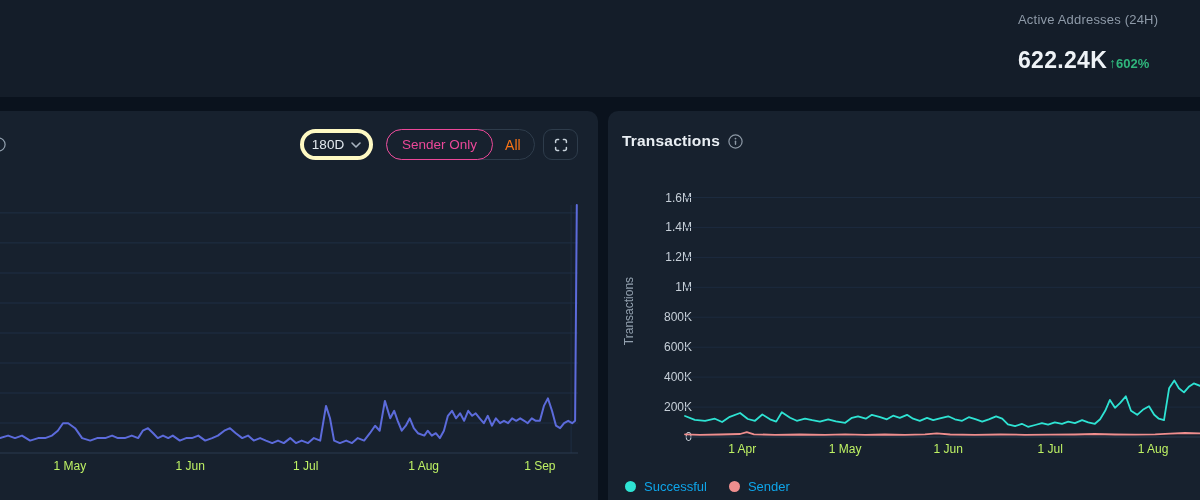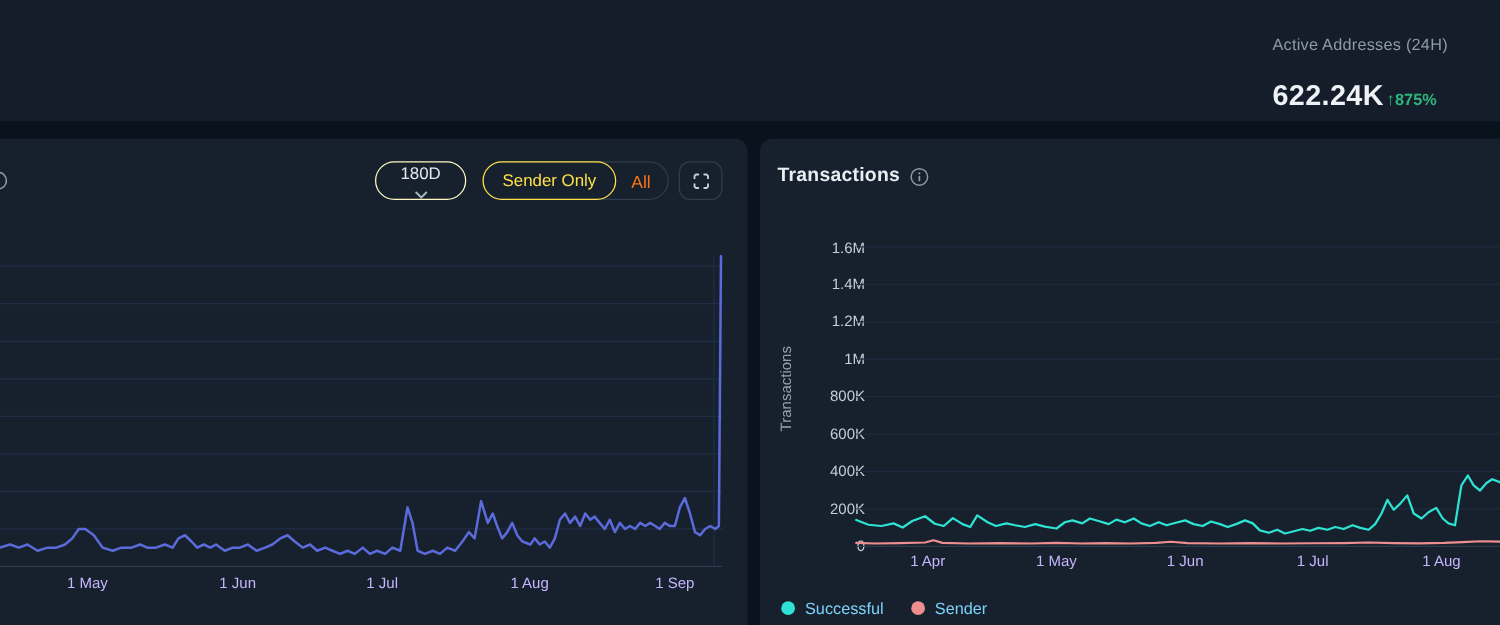--- a/index.html
+++ b/index.html
@@ -1,64 +1,64 @@
 <!DOCTYPE html>
 <html><head>
 <meta charset="utf-8">
 <style>
   html,body{margin:0;padding:0;}
   body{width:1200px;height:500px;background:#0a121d;overflow:hidden;position:relative;
        font-family:"Liberation Sans","DejaVu Sans",sans-serif;-webkit-font-smoothing:antialiased;}
   .hdr{position:absolute;left:0;top:0;width:1200px;height:97px;background:#141d29;}
-  .stat{position:absolute;left:1018px;top:28px;}
+  .stat{position:absolute;left:1018px;top:12px;}
   .stat-lab{font-size:13px;color:#8e9aa8;letter-spacing:.2px;}
   .valrow{margin-top:20px;display:flex;align-items:baseline;}
   .val{font-size:23px;font-weight:bold;color:#eef2f6;letter-spacing:.3px;}
   .delta{font-size:13px;font-weight:bold;margin-left:2px;display:flex;align-items:baseline;}
   .delta .arrow{font-size:14px;font-weight:normal;margin-right:0px;}
   .panel{position:absolute;top:111px;height:420px;background:#17212e;border-radius:10px;}
   #p-left{left:-24px;width:622px;}
   #p-right{left:608px;width:640px;}
-  .dd{position:absolute;left:324px;top:18px;height:31px;width:73px;border:1px solid #fef9c3;border-radius:16px;
+  .dd{position:absolute;left:324px;top:18px;height:31px;width:73px;border:4px solid #fef9c3;border-radius:16px;
       display:flex;align-items:center;justify-content:center;gap:7px;color:#e2e9ef;font-size:13.5px;
-      box-sizing:border-box;cursor:pointer;background:transparent;flex-direction:column;}
+      box-sizing:border-box;cursor:pointer;background:transparent;}
   .toggle{position:absolute;left:410px;top:18px;height:31px;border:1px solid #2e3c4b;border-radius:16px;
       display:flex;align-items:stretch;box-sizing:border-box;background:transparent;}
   .opt-active{margin:-1px;height:31px;padding:0 15px;border:1px solid currentColor;border-radius:16px;
       display:flex;align-items:center;font-size:13.5px;font-weight:500;box-sizing:border-box;cursor:pointer;}
   .opt{padding:0 13px;display:flex;align-items:center;font-size:14px;color:#f97316;cursor:pointer;}
   .fs{position:absolute;left:567px;top:18px;width:35px;height:31px;border:1px solid #2e3c4b;border-radius:9px;
       display:flex;align-items:center;justify-content:center;box-sizing:border-box;cursor:pointer;background:transparent;}
   .info-sliver{position:absolute;left:15px;top:26px;}
   .chart-wrap{position:absolute;}
   .xlabs{position:absolute;height:16px;}
-  .xlab{position:absolute;transform:translateX(-50%);font-size:12px;color:#c4b5fd;white-space:nowrap;}
+  .xlab{position:absolute;transform:translateX(-50%);font-size:12px;color:#bef264;white-space:nowrap;}
   .ylabs{position:absolute;}
   .ylab{position:absolute;right:0;font-size:12px;color:#c6cfd8;white-space:nowrap;}
   .ptitle{position:absolute;left:14px;top:21px;display:flex;align-items:center;gap:8px;}
   .ptitle h2{margin:0;font-size:15.5px;font-weight:bold;color:#e9eef3;letter-spacing:.2px;}
   .ytitle{position:absolute;left:14px;top:74px;height:252px;width:14px;display:flex;align-items:center;justify-content:center;}
   .ytitle span{transform:rotate(-90deg);white-space:nowrap;font-size:12px;color:#93a1af;}
   .legend{position:absolute;left:17px;top:368px;display:flex;align-items:center;}
-  .litem{display:flex;align-items:center;gap:8px;font-size:13px;color:#7dd3fc;cursor:pointer;}
+  .litem{display:flex;align-items:center;gap:8px;font-size:13px;color:#0ea5e9;cursor:pointer;}
   .litem + .litem{margin-left:22px;}
   .dot{width:11px;height:11px;border-radius:50%;}
   svg{display:block;overflow:visible;}
 </style>
 </head>
 <body>
 
 <div class="hdr">
   <div class="stat">
     <div class="stat-lab">Active Addresses (24H)</div>
     <div class="valrow">
       <span class="val">622.24K</span>
       <span class="delta" style="color: rgb(47, 181, 124);">
         <span class="arrow">↑</span>
-        <span>875%</span>
+        <span>602%</span>
       </span>
     </div>
   </div>
 </div>
 
 <section class="panel" id="p-left">
   <span class="info-sliver">
     <svg width="15" height="15" viewBox="0 0 15 15">
       <circle cx="7.5" cy="7.5" r="6.6" fill="none" stroke="#93a1af" stroke-width="1.2"></circle>
       <circle cx="7.5" cy="4.6" r="0.9" fill="#93a1af"></circle>
@@ -67,21 +67,21 @@
   </span>
 
   <button class="dd">
     <span>180D</span>
     <svg width="10" height="6" viewBox="0 0 10 6">
       <polyline points="1,1 5,5 9,1" fill="none" stroke="#a8b4c0" stroke-width="1.6" stroke-linecap="round" stroke-linejoin="round"></polyline>
     </svg>
   </button>
 
   <div class="toggle">
-    <span class="opt-active" style="color: #fde047;">
+    <span class="opt-active" style="color: #ec4899;">
       <span>Sender Only</span>
     </span>
     <span class="opt">
       <span>All</span>
     </span>
   </div>
 
   <button class="fs">
     <svg width="14" height="14" viewBox="0 0 14 14">
       <g fill="none" stroke="#c7d1da" stroke-width="1.5" stroke-linecap="round">

